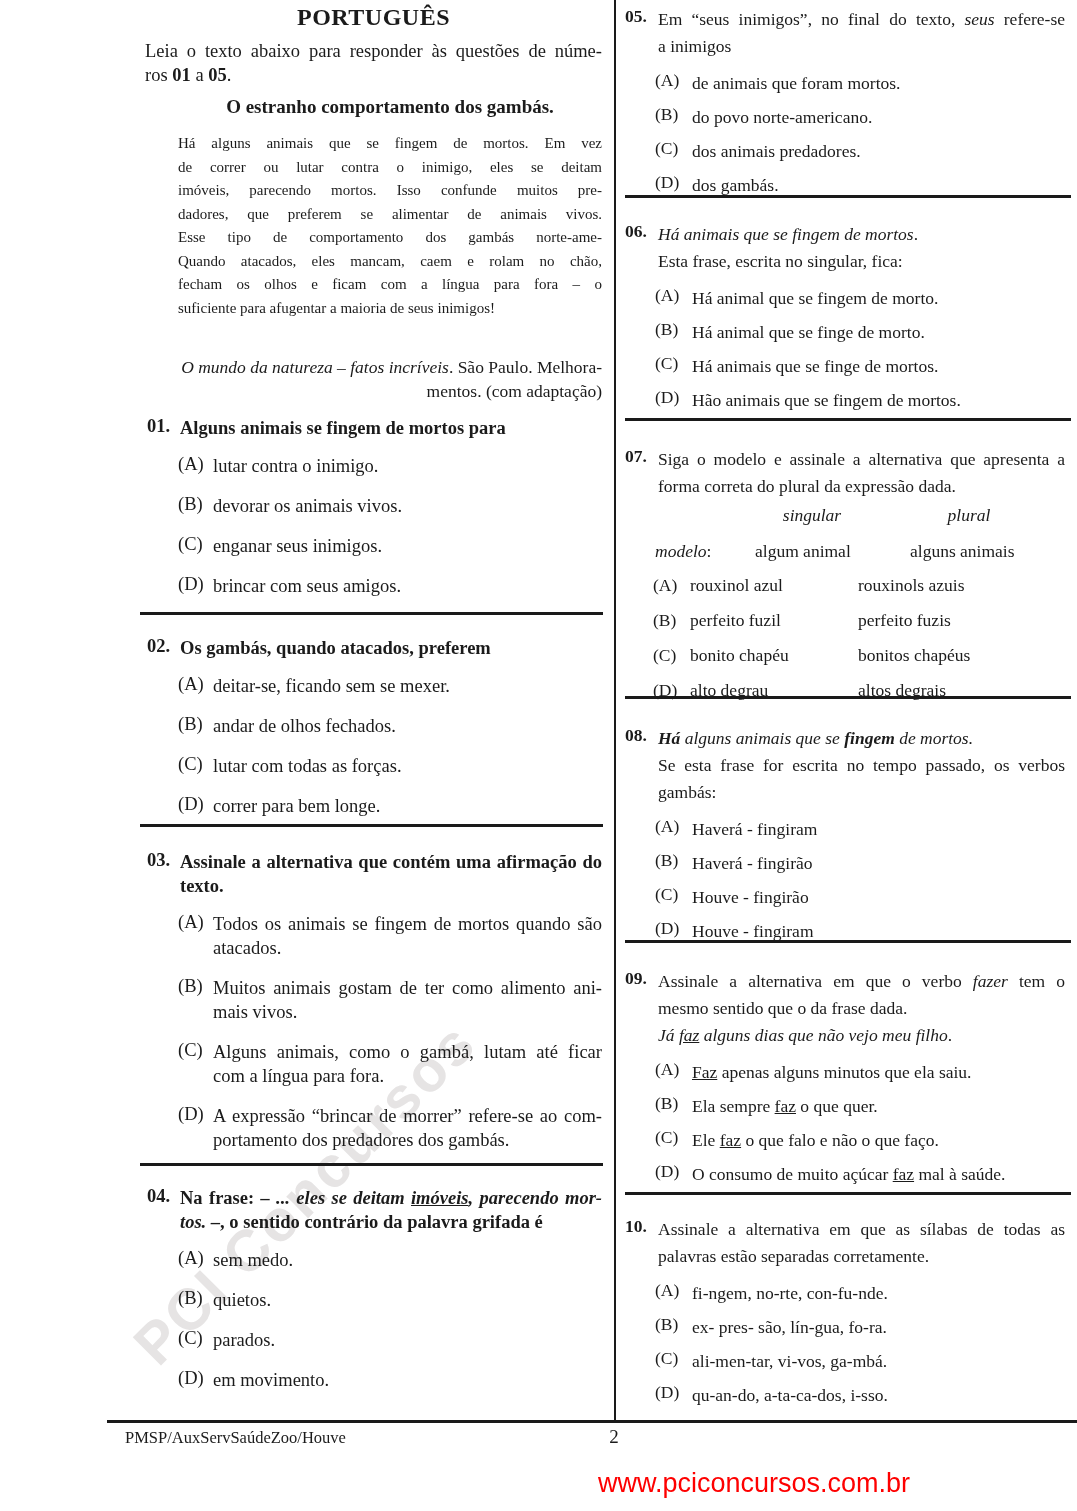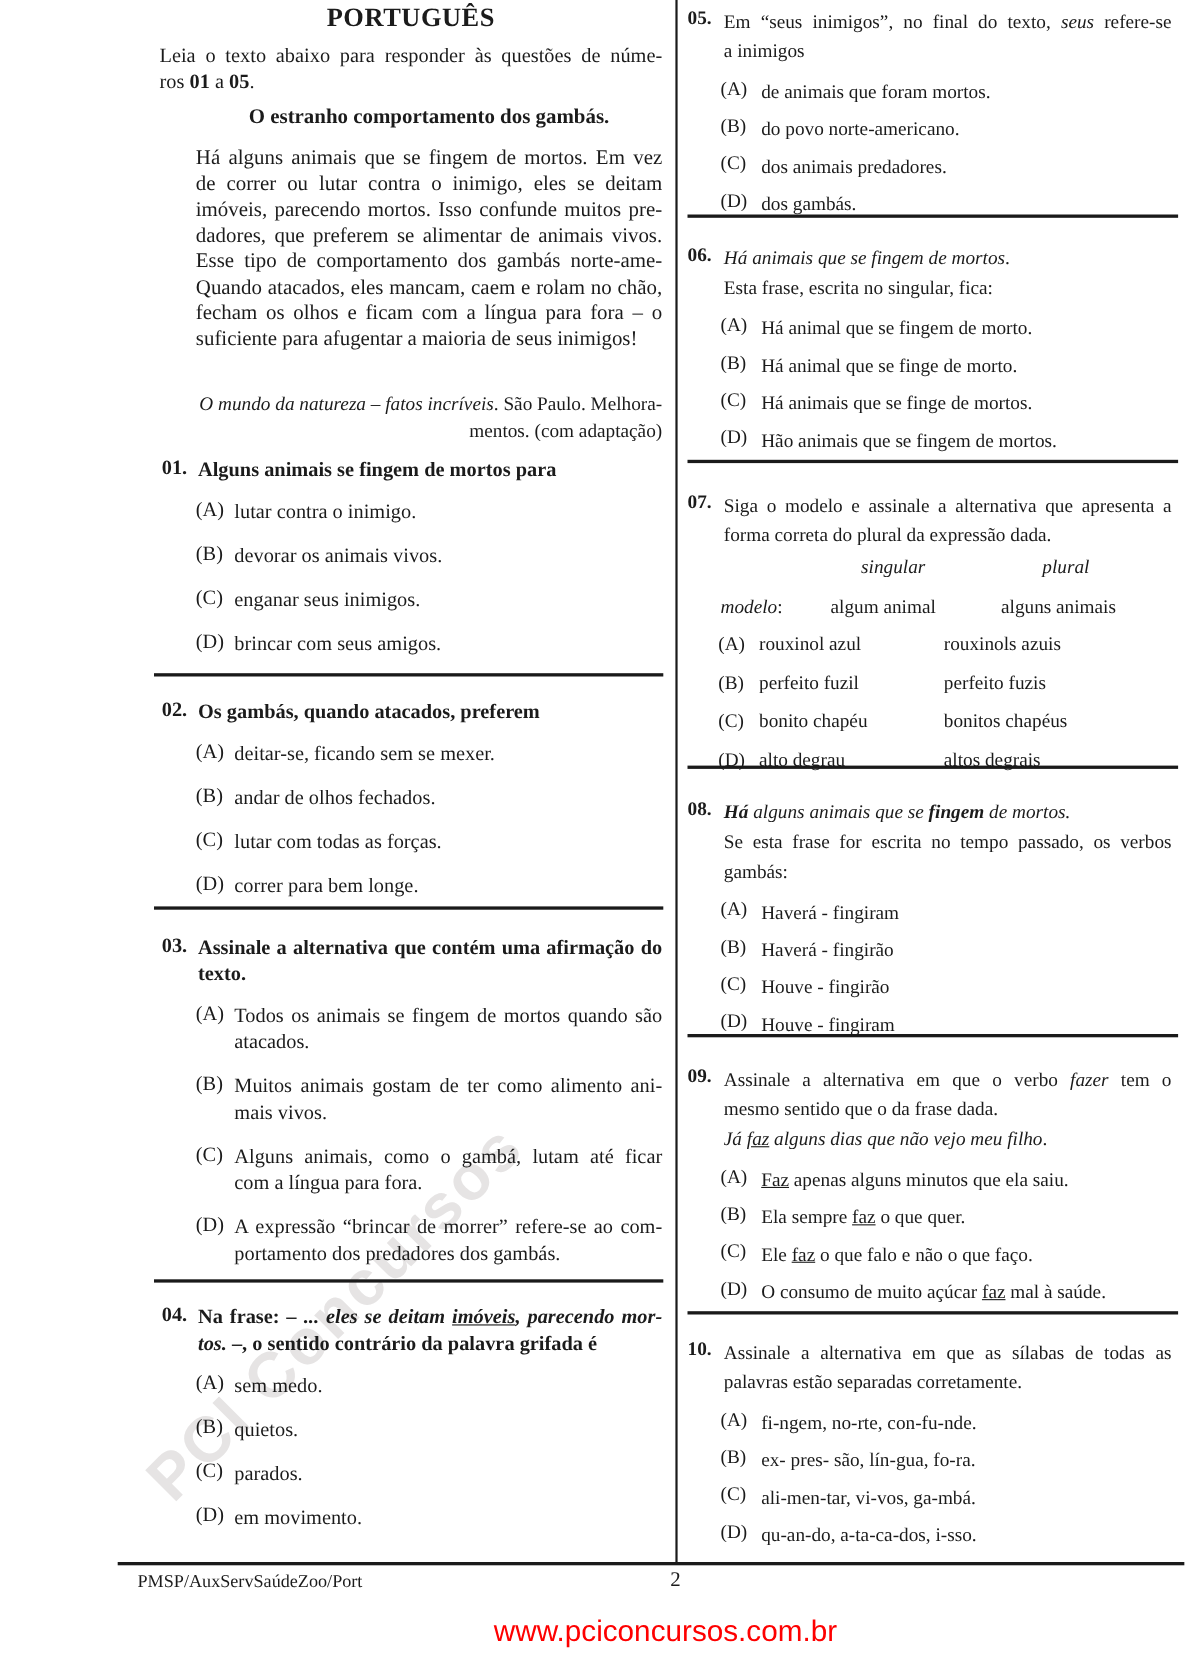--- a/index.html
+++ b/index.html
@@ -33,21 +33,21 @@
   .title{
     position:absolute;left:145px;top:4px;width:457px;
     margin:0;text-align:center;
     font-size:24px;font-weight:bold;letter-spacing:.5px;
   }
   .intro{position:absolute;left:145px;top:40px;width:457px;font-size:18.5px;}
   .passage-title{
     position:absolute;left:178px;top:96px;width:424px;margin:0;
     text-align:center;font-size:19px;font-weight:bold;
   }
-  .passage{position:absolute;left:178px;top:132px;width:424px;font-size:19px;}
+  .passage{position:absolute;left:178px;top:132px;width:424px;font-size:15px;}
   .source{position:absolute;left:178px;top:356px;width:424px;font-size:17.5px;font-style:normal;}
   .source .ln{text-align:right;line-height:23.5px;}
   
   .ln{line-height:23.5px;min-height:10px;}
   .jl{text-align:justify;text-align-last:justify;}
   
   .q{position:absolute;z-index:1;}
   .qnum{position:absolute;left:0;top:0;font-weight:bold;}
   .ql{font-size:18.5px;}
   .qr{font-size:17.5px;}
@@ -66,21 +66,21 @@
   .qr .mark{width:37px;}
   .otext{flex:1;}
   
   .q7row{position:absolute;left:0;width:100%;height:30px;}
   .q7row span{position:absolute;white-space:nowrap;}
   .q7c{transform:translateX(-50%);}
   
   .footer-left{position:absolute;left:125px;top:1428px;font-size:16.5px;}
   .footer-page{position:absolute;left:584px;top:1426px;width:60px;text-align:center;font-size:19px;}
   .footer-site{
-    position:absolute;left:300px;top:1468px;width:610px;text-align:center;
+    position:absolute;left:300px;top:1468px;width:610px;text-align:right;
     font-family:"Liberation Sans", sans-serif;font-size:27px;color:#fe0000;
     text-decoration:none;display:block;
   }
 </style>
 </head>
 <body>
 
 <div class="page">
 
   <div class="watermark">PCI Concursos</div>
@@ -436,17 +436,17 @@
       <div class="sep" style="left: 140px; top: 824px; width: 463px;"></div>
       <div class="sep" style="left: 140px; top: 1163px; width: 463px;"></div>
       <div class="sep" style="left: 625px; top: 195px; width: 446px;"></div>
       <div class="sep" style="left: 625px; top: 418px; width: 446px;"></div>
       <div class="sep" style="left: 625px; top: 696px; width: 446px;"></div>
       <div class="sep" style="left: 625px; top: 940px; width: 446px;"></div>
       <div class="sep" style="left: 625px; top: 1192px; width: 446px;"></div>
     </div>
 
   <div class="footer-rule"></div>
-  <div class="footer-left">PMSP/AuxServSaúdeZoo/Port</div>
+  <div class="footer-left">PMSP/AuxServSaúdeZoo/Houve</div>
   <div class="footer-page">2</div>
   <a class="footer-site" href="#">www.pciconcursos.com.br</a>
 
 </div>
 
 </body></html>

